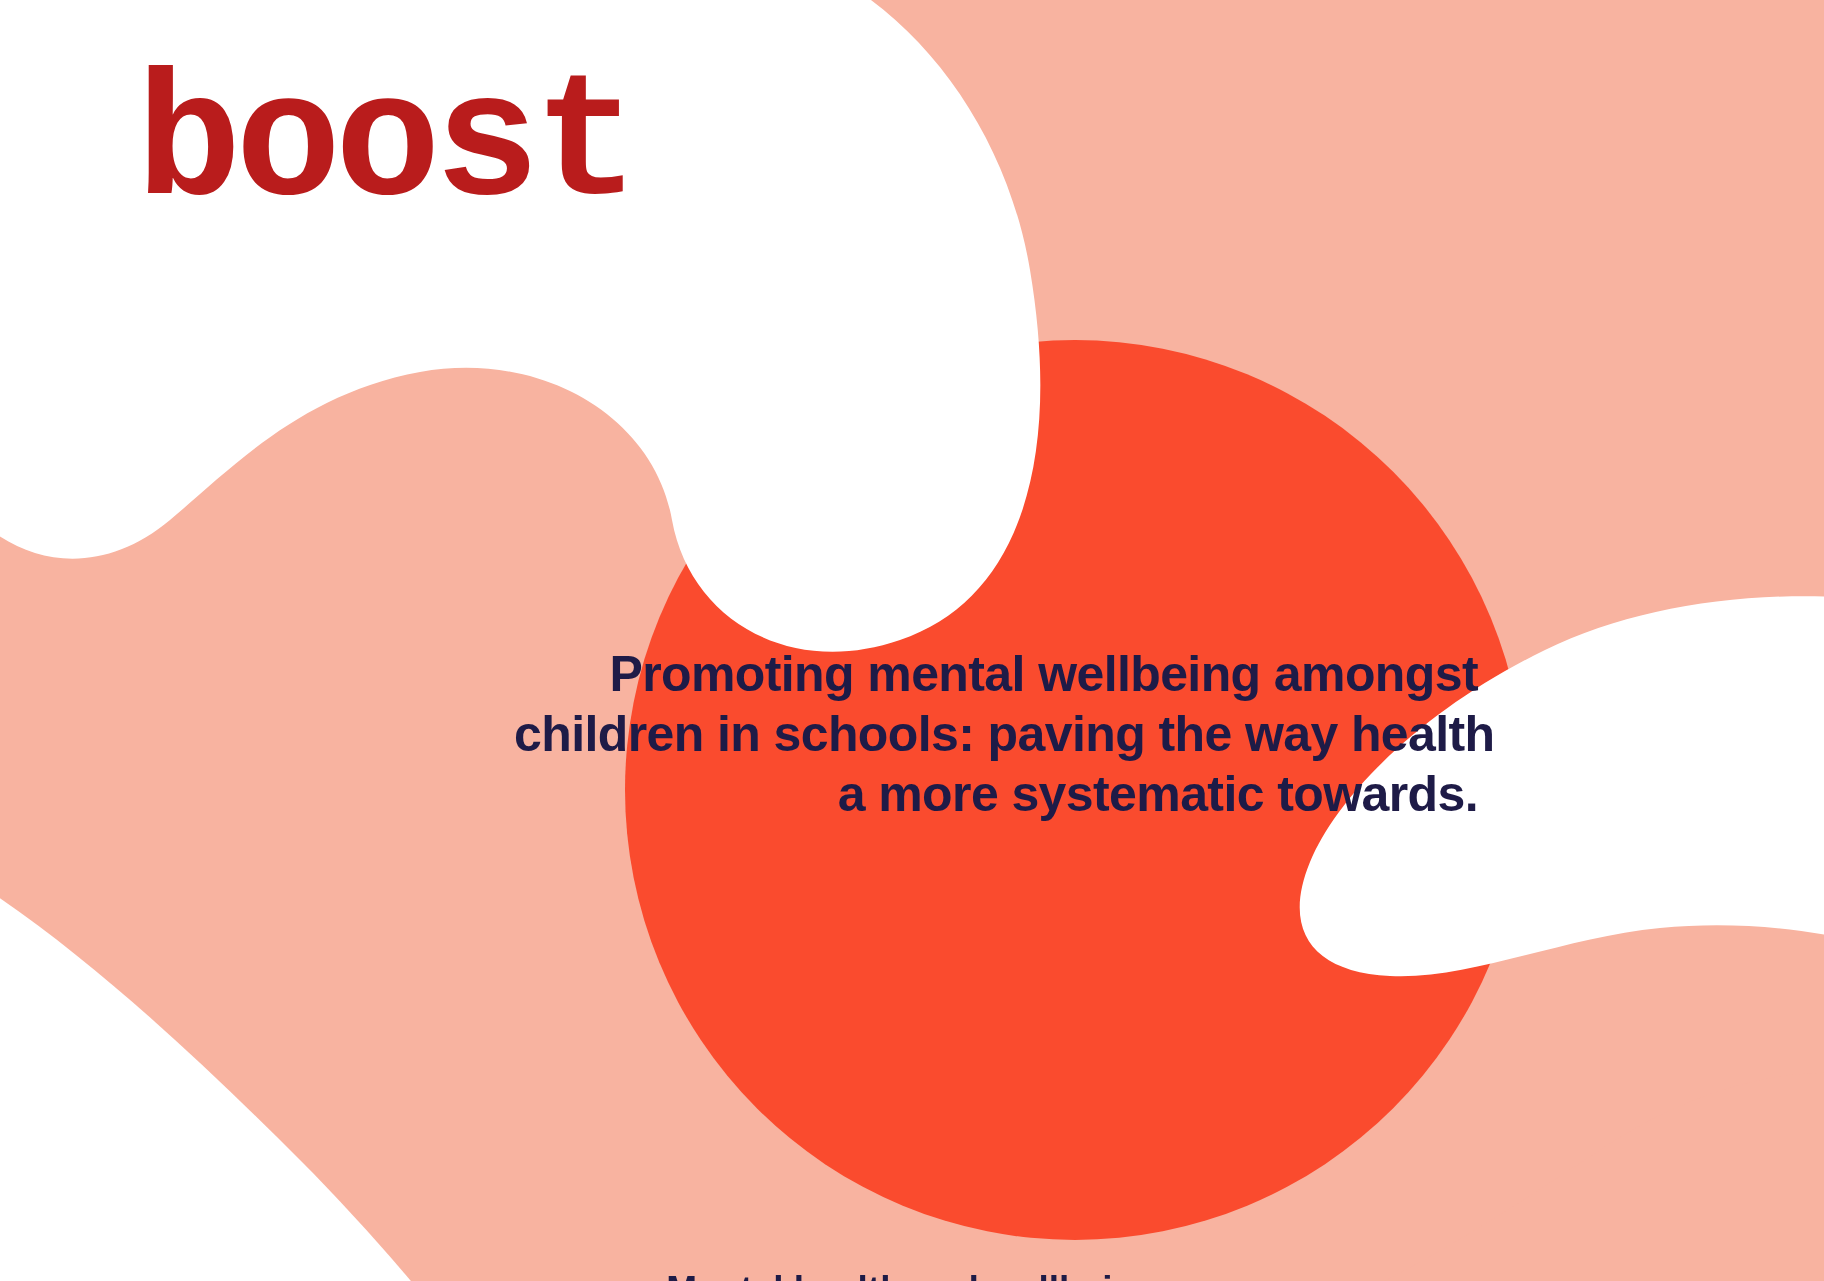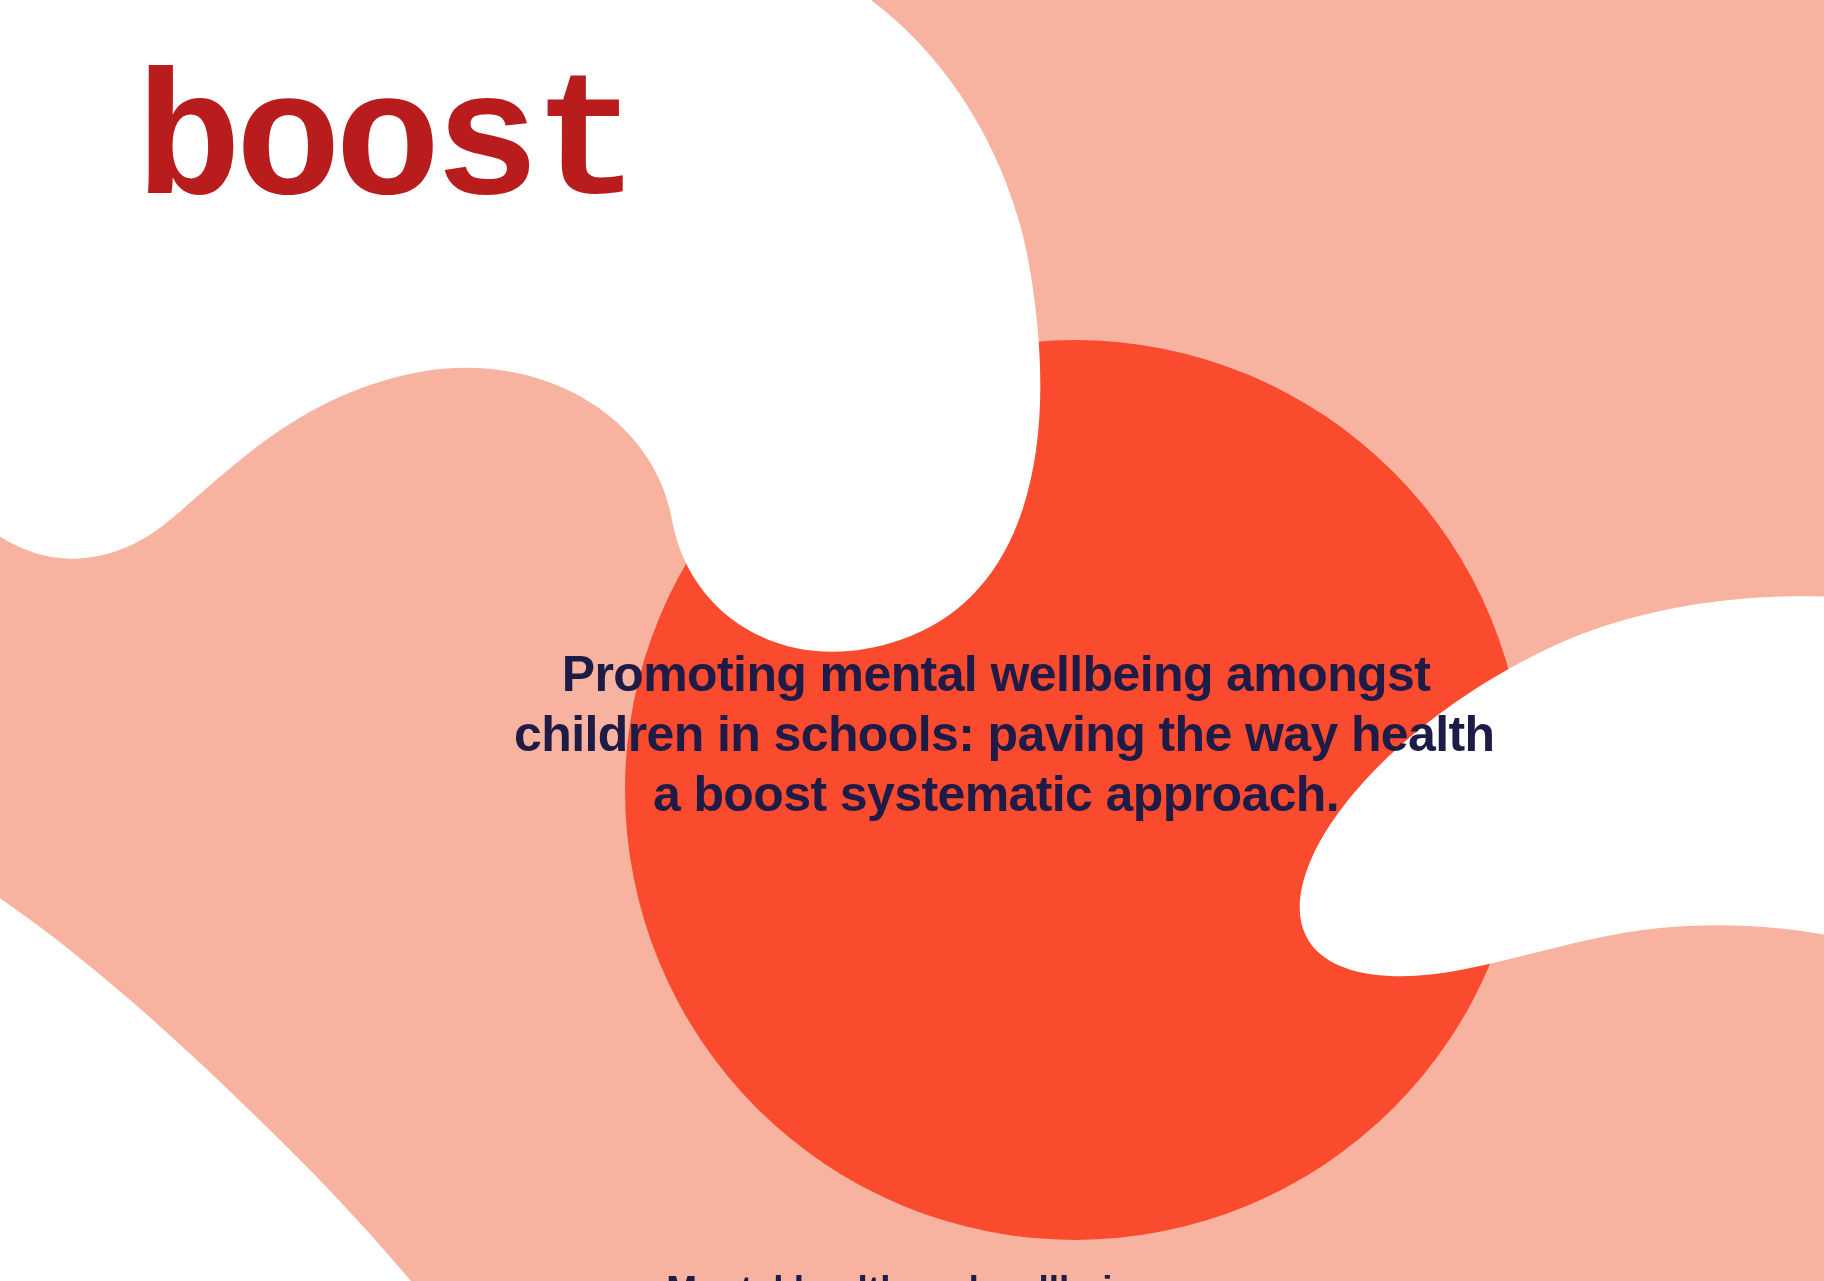--- a/index.html
+++ b/index.html
@@ -36,21 +36,21 @@
     color: #b91c1c;
     z-index: 5;
     user-select: none;
     margin-left: 44px;
   }
   .title-block {
     position: absolute;
     right: 346px;
     top: 644px;
     width: 964px;
-    text-align: center;
+    text-align: right;
     z-index: 6;
   }
   .title-line {
     display: block;
     font-family: "Liberation Sans", sans-serif;
     font-weight: 700;
     font-size: 50px;
     line-height: 60px;
     letter-spacing: -0.012em;
     color: #1e1b47;
@@ -121,20 +121,20 @@
              C 1250 1338 1200 1341 1160 1341
              Z" fill="#f8b3a0"></path>
 
   </svg>
 
   <div class="logo">boost</div>
 
   <div class="title-block">
     <span class="title-line">Promoting mental wellbeing amongst</span>
     <span class="title-line">children in schools: paving the way health</span>
-    <span class="title-line">a boost systematic approach.</span>
+    <span class="title-line">a more systematic towards.</span>
   </div>
 
   <div class="footer-strip">
     <div class="footer-text">Mental health and wellbeing</div>
   </div>
 
 </div>
 
 </body></html>

